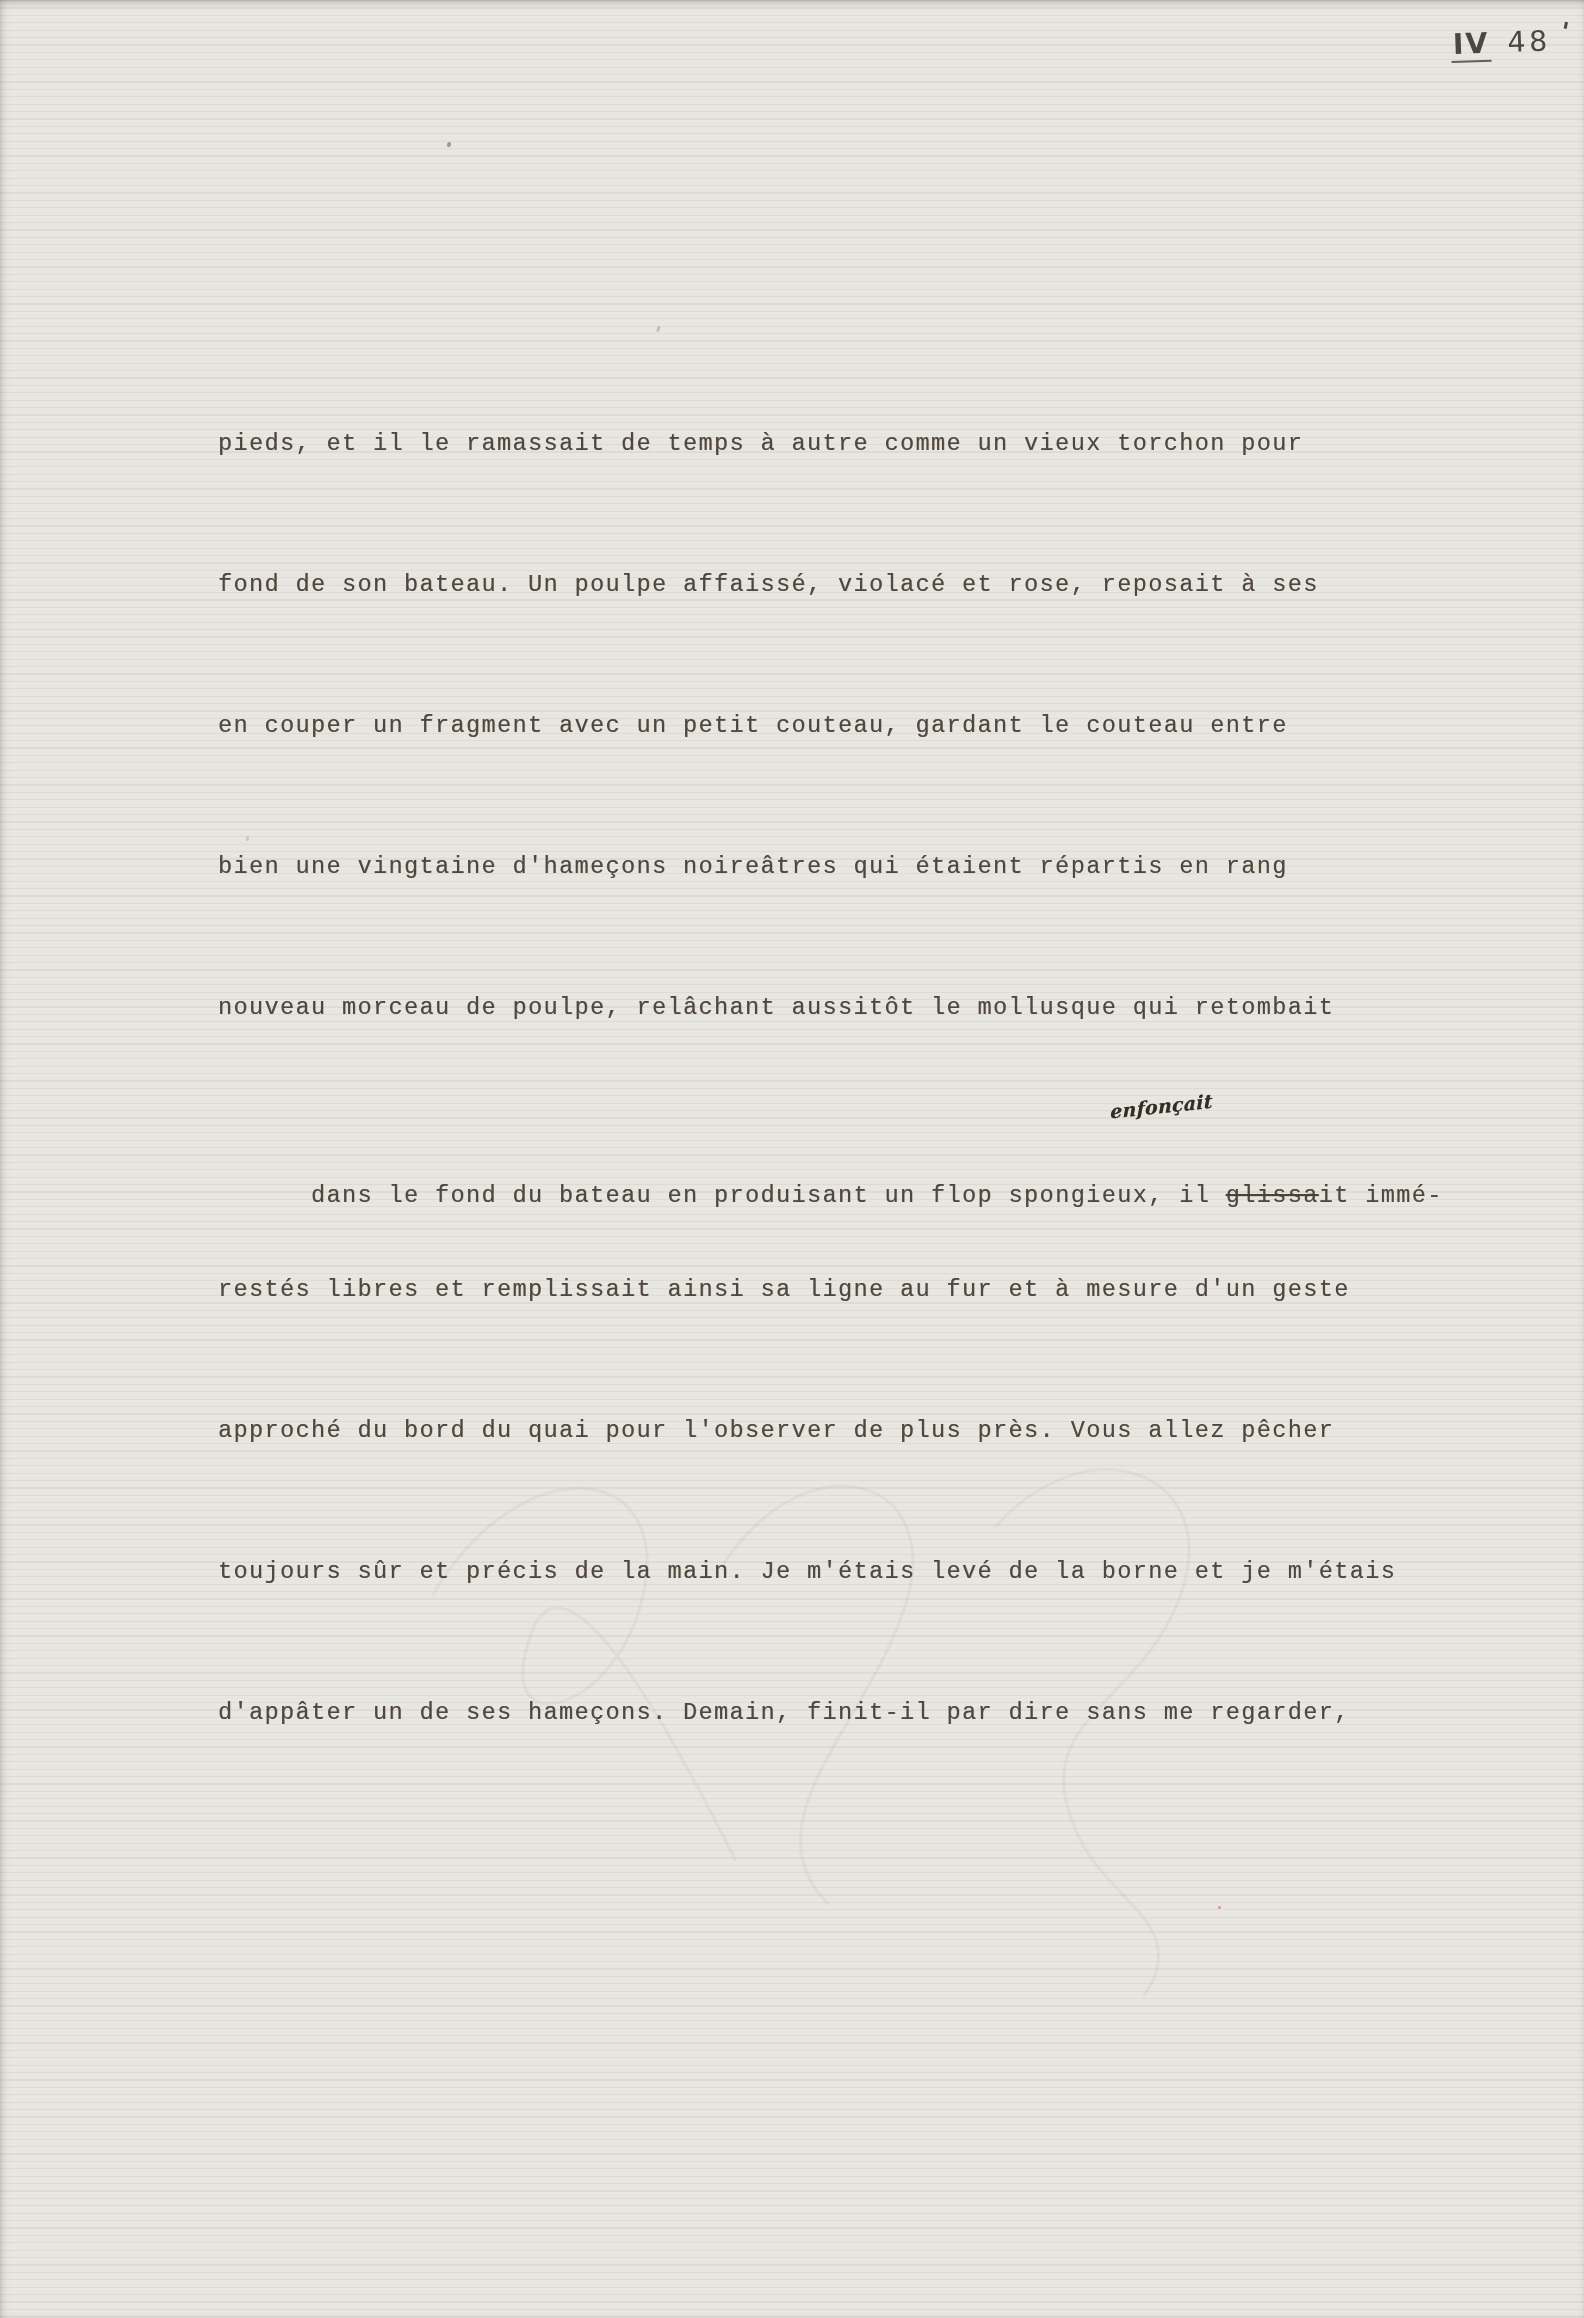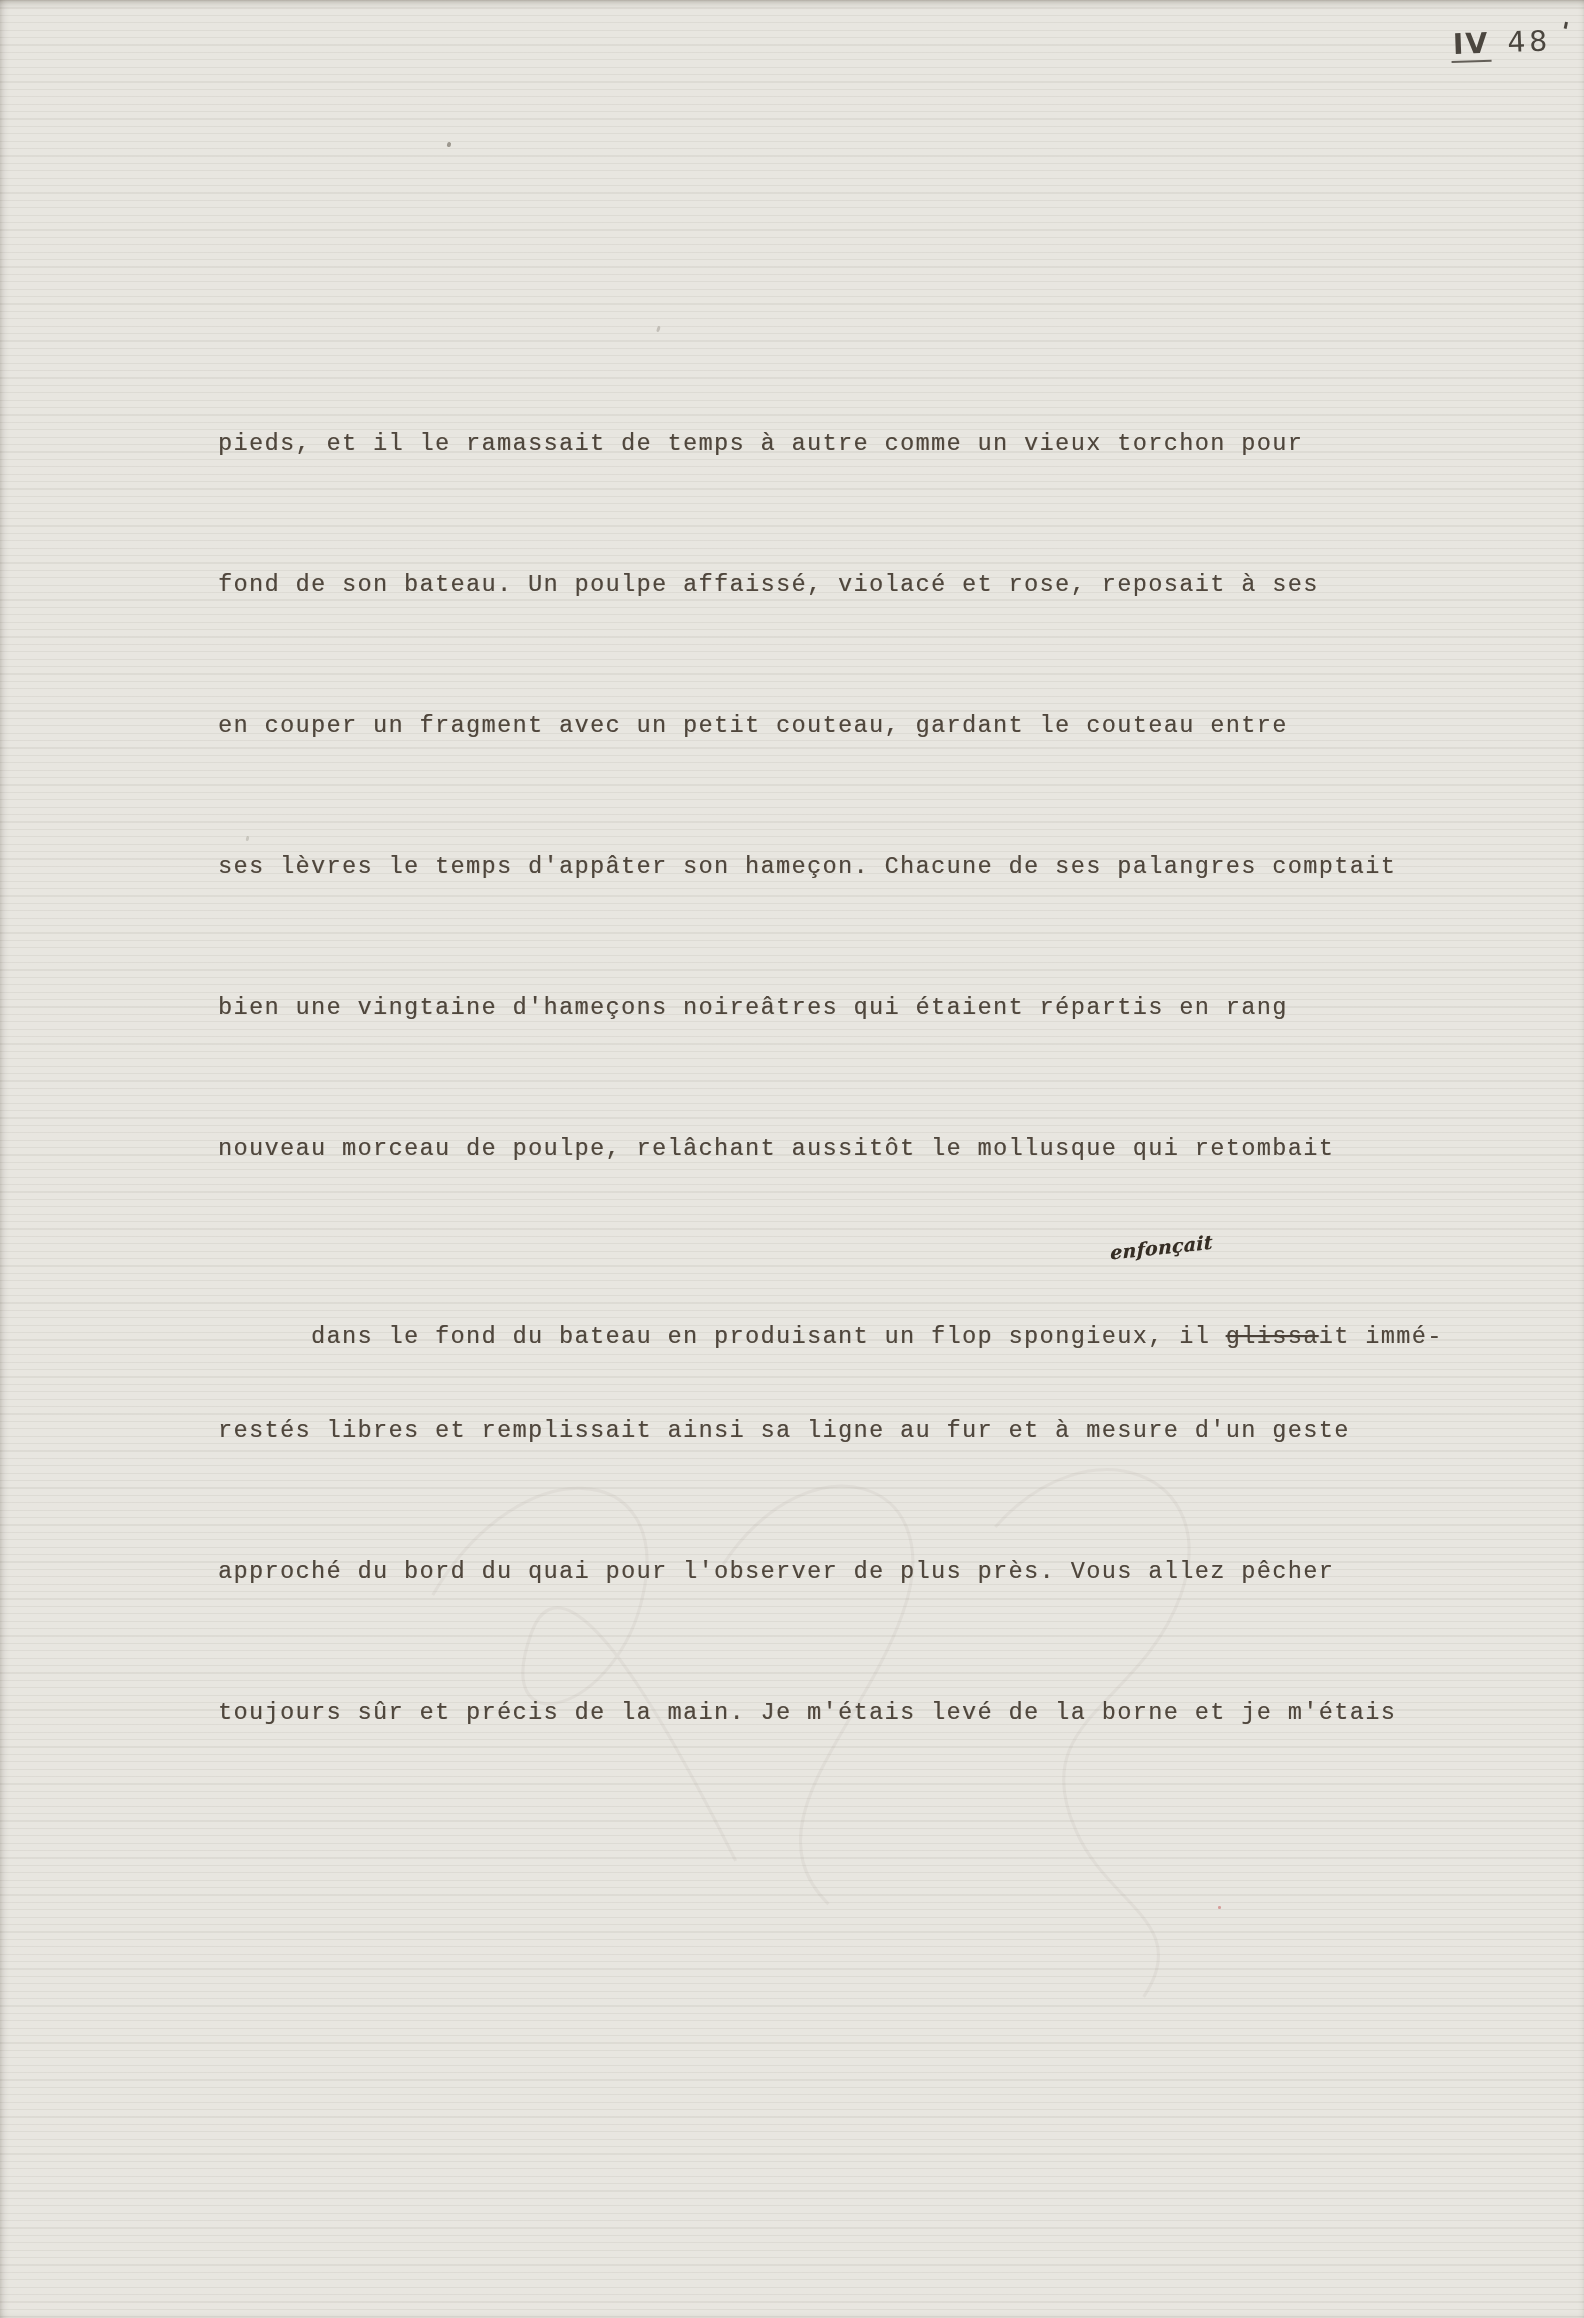--- a/index.html
+++ b/index.html
@@ -100,30 +100,30 @@
   <div class="folio">
     <span class="roman">IV</span>
     <span class="arabic">48</span>
     <span class="tick">'</span>
   </div>
 
   <div class="typescript">
     <div class="tline">pieds, et il le ramassait de temps à autre comme un vieux torchon pour</div>
     <div class="tline">fond de son bateau. Un poulpe affaissé, violacé et rose, reposait à ses</div>
     <div class="tline">en couper un fragment avec un petit couteau, gardant le couteau entre</div>
-    <div class="tline">ses lèvres le temps d'appâter son hameçon. Chacune de ses palangres comptait</div>
     <div class="tline">bien une vingtaine d'hameçons noireâtres qui étaient répartis en rang</div>
     <div class="tline">nouveau morceau de poulpe, relâchant aussitôt le mollusque qui retombait</div>
     <div class="tline">
       <span>dans le fond du bateau en produisant un flop spongieux, il </span><span class="struck">glissa</span><span>it immé-</span>
       <span class="correction">enfonçait</span>
     </div>
     <div class="tline">restés libres et remplissait ainsi sa ligne au fur et à mesure d'un geste</div>
     <div class="tline">approché du bord du quai pour l'observer de plus près. Vous allez pêcher</div>
     <div class="tline">toujours sûr et précis de la main. Je m'étais levé de la borne et je m'étais</div>
+    <div class="tline">d'appâter un de ses hameçons. Demain, finit-il par dire sans me regarder,</div>
     
     
     
   </div>
 
   <div class="speck s1"></div>
   <div class="speck s2"></div>
   <div class="speck s3"></div>
   <div class="speck s4"></div>
 

